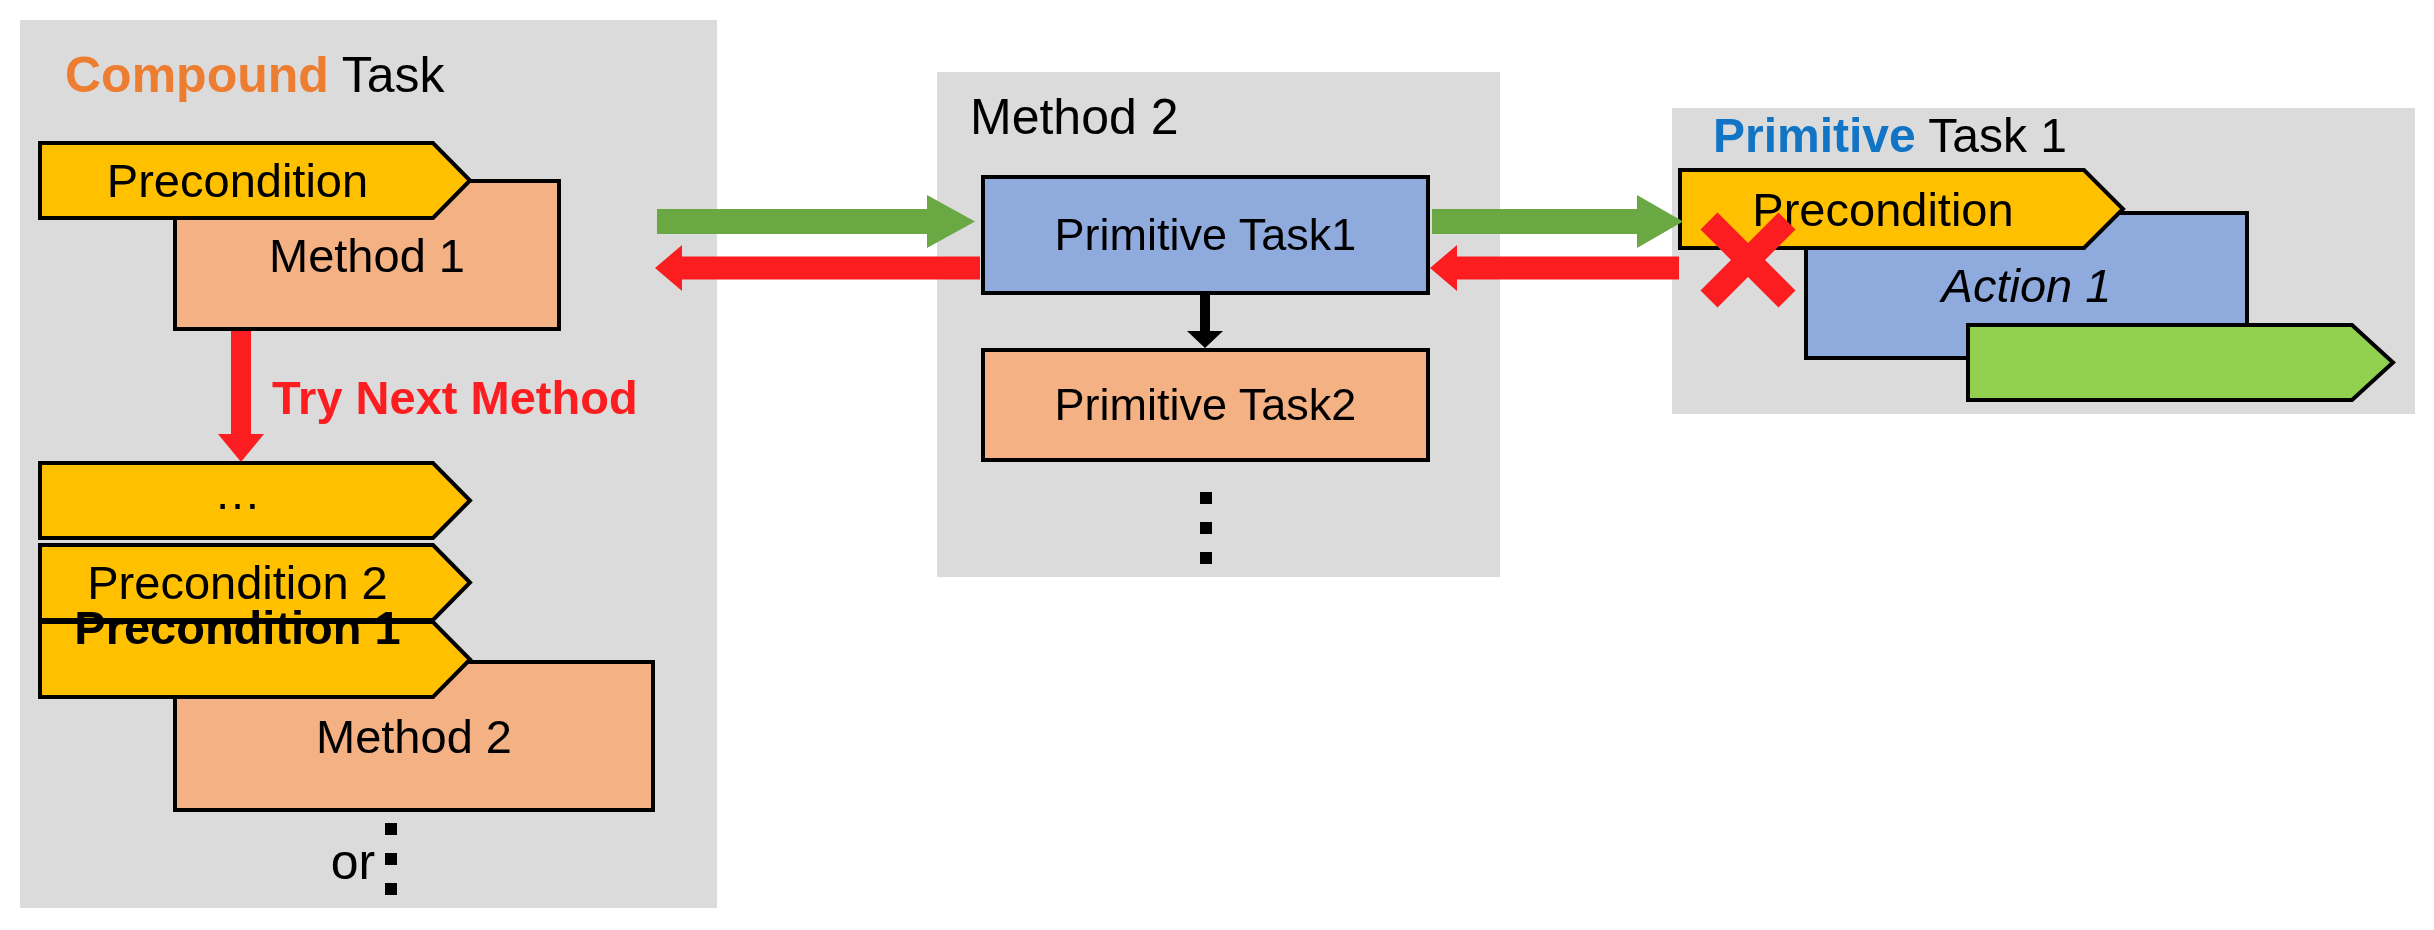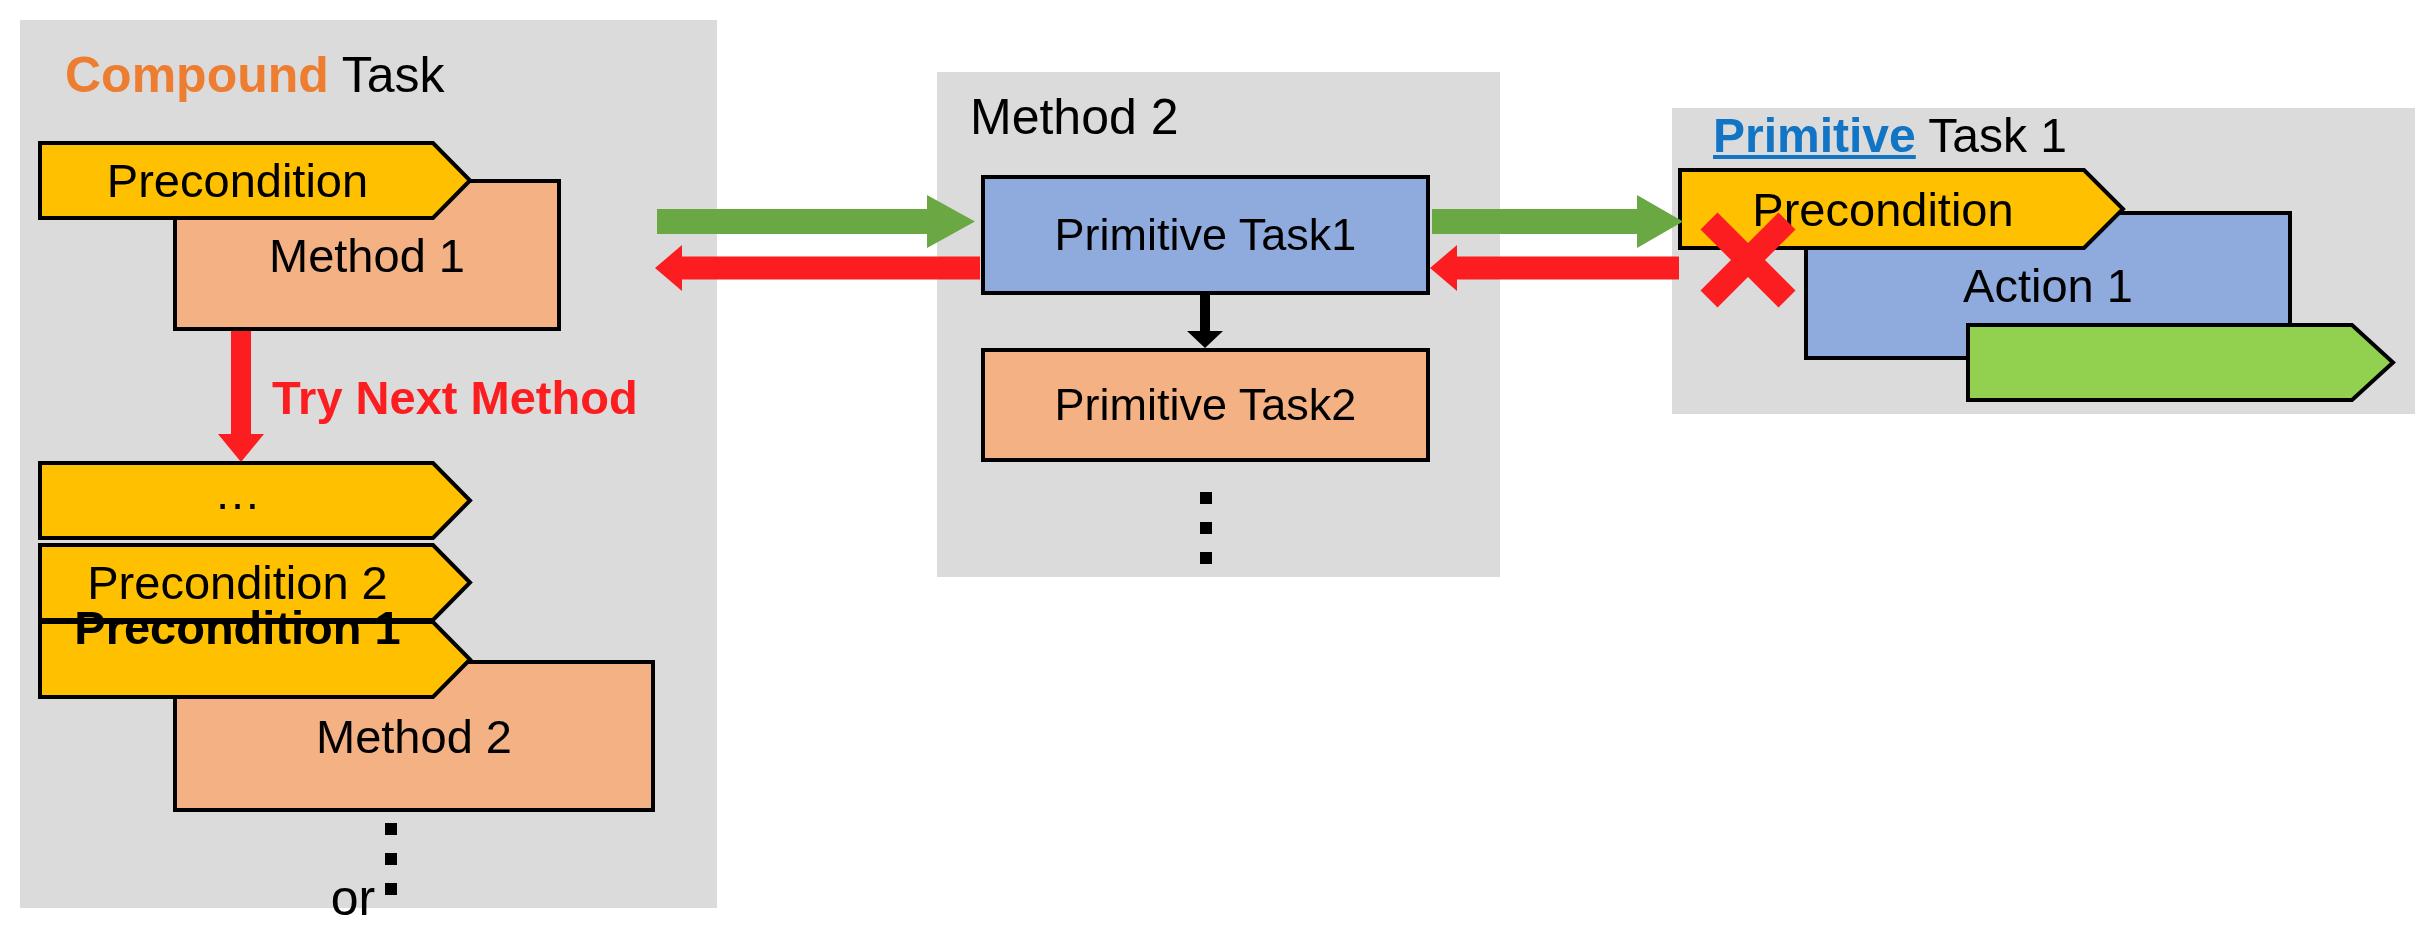--- a/index.html
+++ b/index.html
@@ -22,21 +22,21 @@
   .pent{fill:var(--shape-yellow);stroke:#000;stroke-width:4;stroke-linejoin:miter;}
   .pent-green{fill:var(--shape-green);stroke:#000;stroke-width:4;stroke-linejoin:miter;}
   .arrow-green{fill:var(--arrow-green);}
   .arrow-red{fill:var(--arrow-red);}
   .arrow-black{fill:#000;}
   .pent-label{
     position:absolute;display:flex;align-items:center;justify-content:center;
     font-size:47px;white-space:nowrap;z-index:5;
   }
   .try-next{font-size:47px;font-weight:bold;color:var(--arrow-red);white-space:nowrap;}
-  .or-label{font-size:50px;text-align:center;margin-top:36px;}
+  .or-label{font-size:50px;text-align:center;}
   .dot{position:absolute;width:12px;height:12px;background:#000;}
   .xmark{stroke:var(--arrow-red);stroke-width:24;stroke-linecap:butt;}.z2{z-index:2}.z3{z-index:3}.z4{z-index:4}.z6{z-index:6}.z7{z-index:7}
 </style>
 </head>
 <body>
 
 <div id="canvas">
 
   <div class="panel" style="left:20px;top:20px;width:697px;height:888px;"></div>
 
@@ -112,24 +112,24 @@
     <span>Primitive Task2</span>
   </div>
 
   <div class="dot z2" style="left:1200px;top:492px;"></div>
   <div class="dot z2" style="left:1200px;top:522px;"></div>
   <div class="dot z2" style="left:1200px;top:552px;"></div>
 
   <div class="panel" style="left:1672px;top:108px;width:743px;height:306px;"></div>
 
   <div class="abs title z2" style="left:1686px;top:110px;font-size:48px;">
-    <span class="hl" style="color:var(--title-blue);text-decoration:underline;">Primitive</span><span> Task 1</span>
+    <span class="hl" style="color:var(--title-blue);">Primitive</span><span> Task 1</span>
   </div>
 
-  <div class="box blue z2" style="left:1804px;top:211px;width:488px;height:149px;">
+  <div class="box blue z2" style="left:1804px;top:211px;width:445px;height:149px;font-style:italic;">
     <span>Action 1</span>
   </div>
 
   <svg class="z4" style="left:1678px;top:168px;" width="449" height="82" viewBox="0 0 449 82">
     <polygon class="pent" points="2,2 406,2 445,41 406,80 2,80"></polygon>
   </svg>
   <div class="pent-label" style="left:1680px;top:170px;width:406px;height:78px;">
     <span>Precondition</span>
   </div>
 

